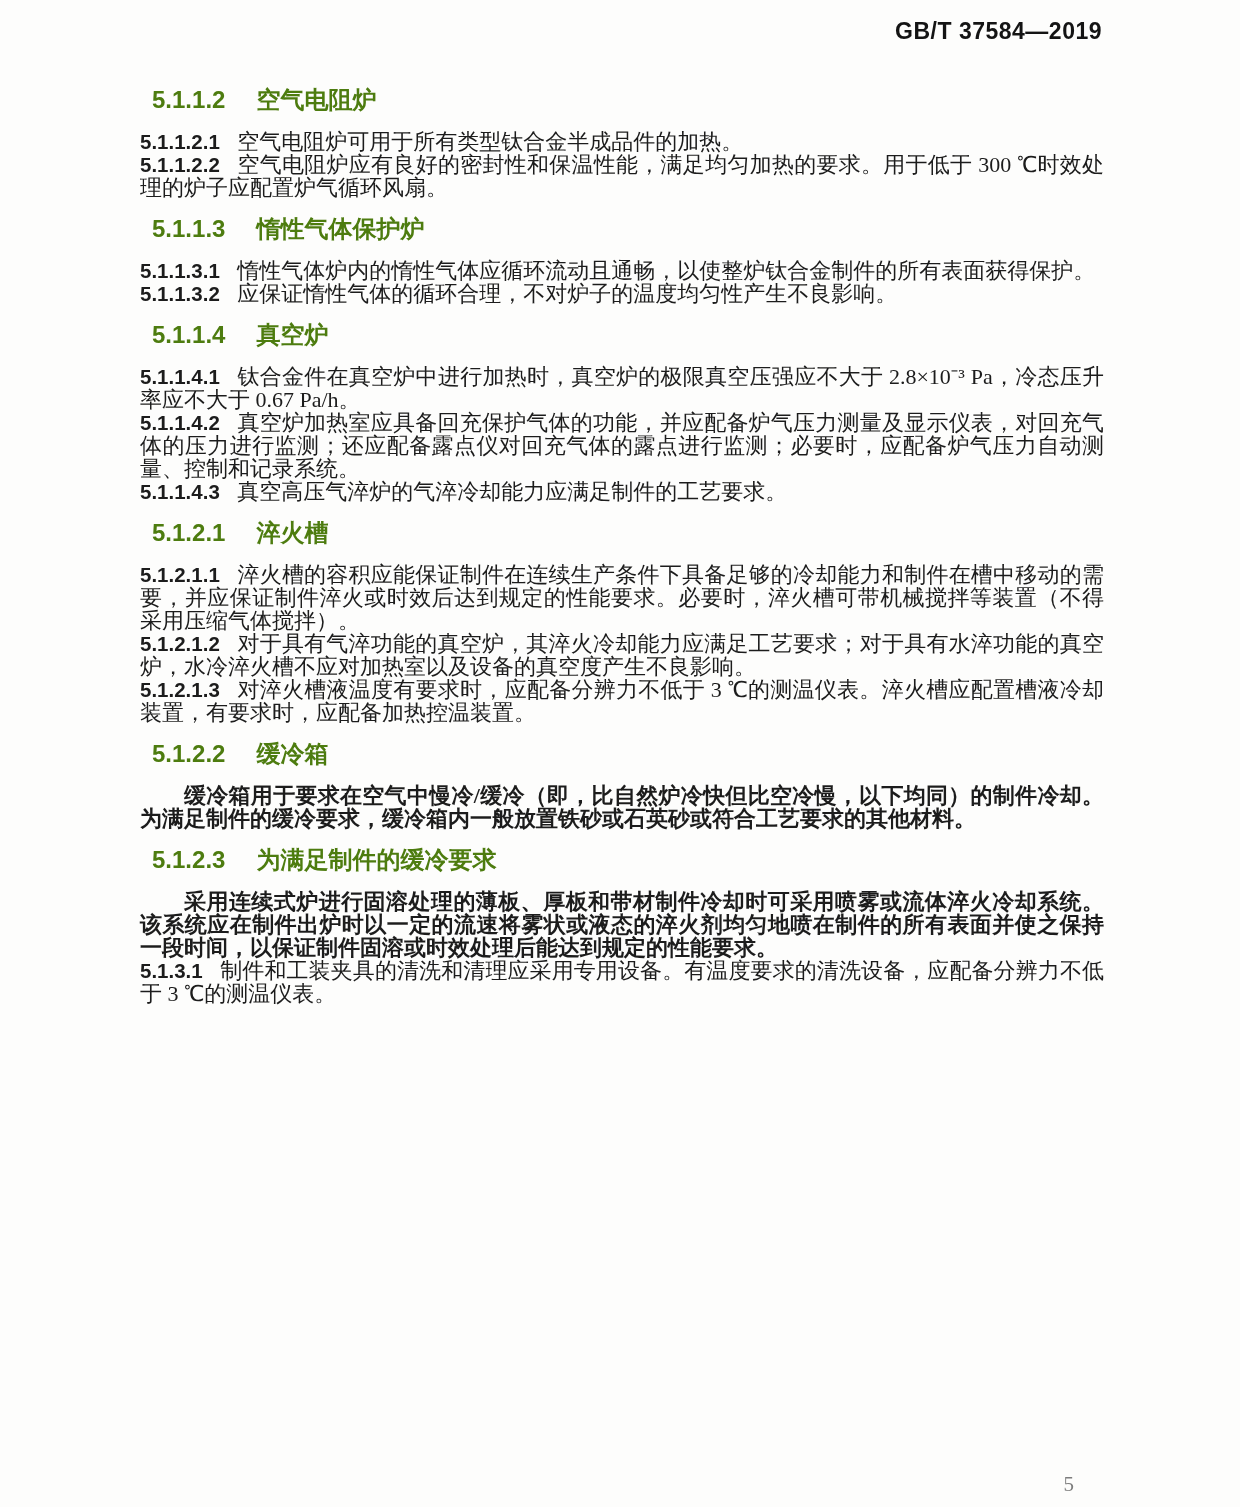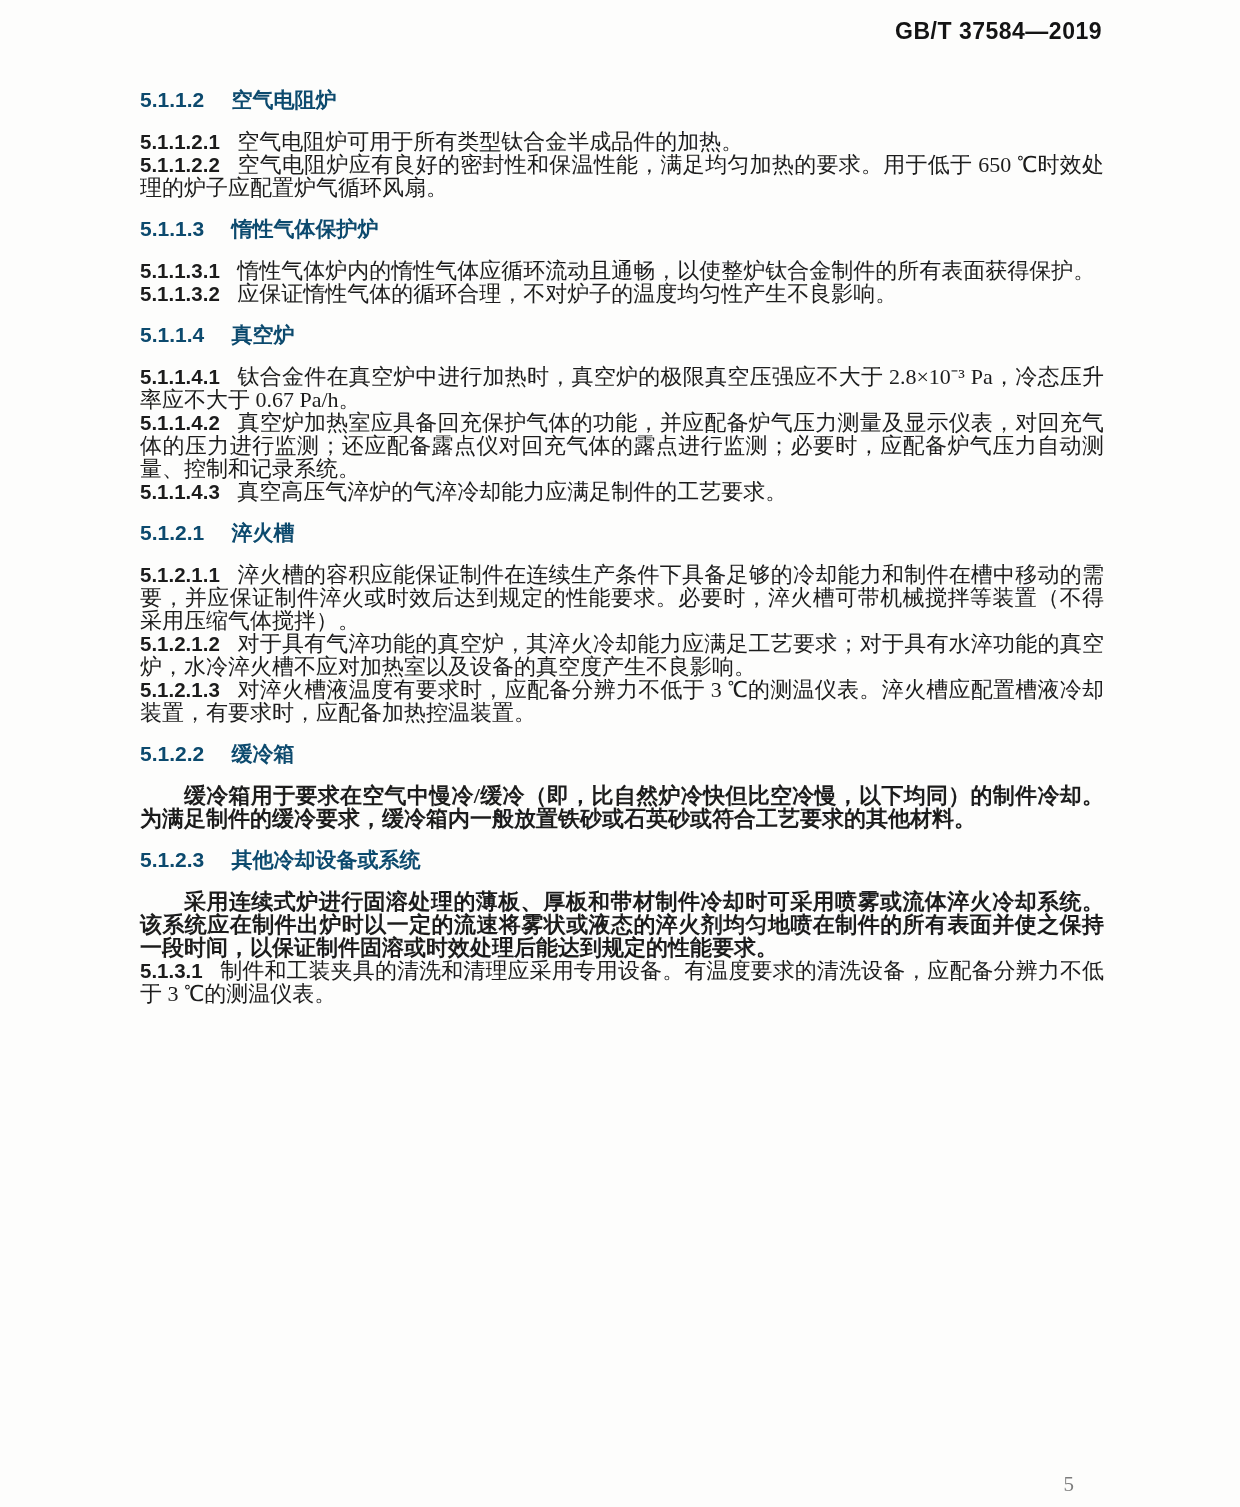--- a/index.html
+++ b/index.html
@@ -28,24 +28,24 @@
     font-size: 23px;
     letter-spacing: 0.5px;
     color: #141414;
   }
   .content {
     width: 100%;
   }
   .heading {
     font-family: "Liberation Sans", sans-serif;
     font-weight: bold;
-    font-size: 21px;
+    font-size: 24px;
     line-height: 38px;
-    margin: 11px 0;
-    color: #0c4a6e;
+    margin: 11px 12px;
+    color: #4d7c0f;
   }
   .heading .num {
     font-family: "Liberation Sans", sans-serif;
     font-weight: bold;
     margin-right: 1.3em;
   }
   .clause, .para {
     font-size: 22px;
     line-height: 23px;
     margin: 0;
@@ -76,33 +76,33 @@
 </style>
 </head>
 <body>
 
 <div class="page">
   <div class="doc-header">GB/T 37584—2019</div>
 
   <main class="content">
       <div class="heading"><span class="num">5.1.1.2</span><span class="text">空气电阻炉</span></div>
       <div class="clause"><span class="num">5.1.1.2.1</span><span class="text">空气电阻炉可用于所有类型钛合金半成品件的加热。</span></div>
-      <div class="clause"><span class="num">5.1.1.2.2</span><span class="text">空气电阻炉应有良好的密封性和保温性能，满足均匀加热的要求。用于低于 650 ℃时效处理的炉子应配置炉气循环风扇。</span></div>
+      <div class="clause"><span class="num">5.1.1.2.2</span><span class="text">空气电阻炉应有良好的密封性和保温性能，满足均匀加热的要求。用于低于 300 ℃时效处理的炉子应配置炉气循环风扇。</span></div>
       <div class="heading"><span class="num">5.1.1.3</span><span class="text">惰性气体保护炉</span></div>
       <div class="clause"><span class="num">5.1.1.3.1</span><span class="text">惰性气体炉内的惰性气体应循环流动且通畅，以使整炉钛合金制件的所有表面获得保护。</span></div>
       <div class="clause"><span class="num">5.1.1.3.2</span><span class="text">应保证惰性气体的循环合理，不对炉子的温度均匀性产生不良影响。</span></div>
       <div class="heading"><span class="num">5.1.1.4</span><span class="text">真空炉</span></div>
       <div class="clause"><span class="num">5.1.1.4.1</span><span class="text">钛合金件在真空炉中进行加热时，真空炉的极限真空压强应不大于 2.8×10⁻³ Pa，冷态压升率应不大于 0.67 Pa/h。</span></div>
       <div class="clause"><span class="num">5.1.1.4.2</span><span class="text">真空炉加热室应具备回充保护气体的功能，并应配备炉气压力测量及显示仪表，对回充气体的压力进行监测；还应配备露点仪对回充气体的露点进行监测；必要时，应配备炉气压力自动测量、控制和记录系统。</span></div>
       <div class="clause"><span class="num">5.1.1.4.3</span><span class="text">真空高压气淬炉的气淬冷却能力应满足制件的工艺要求。</span></div>
       <div class="heading"><span class="num">5.1.2.1</span><span class="text">淬火槽</span></div>
       <div class="clause"><span class="num">5.1.2.1.1</span><span class="text">淬火槽的容积应能保证制件在连续生产条件下具备足够的冷却能力和制件在槽中移动的需要，并应保证制件淬火或时效后达到规定的性能要求。必要时，淬火槽可带机械搅拌等装置（不得采用压缩气体搅拌）。</span></div>
       <div class="clause"><span class="num">5.1.2.1.2</span><span class="text">对于具有气淬功能的真空炉，其淬火冷却能力应满足工艺要求；对于具有水淬功能的真空炉，水冷淬火槽不应对加热室以及设备的真空度产生不良影响。</span></div>
       <div class="clause"><span class="num">5.1.2.1.3</span><span class="text">对淬火槽液温度有要求时，应配备分辨力不低于 3 ℃的测温仪表。淬火槽应配置槽液冷却装置，有要求时，应配备加热控温装置。</span></div>
       <div class="heading"><span class="num">5.1.2.2</span><span class="text">缓冷箱</span></div>
       <div class="para"><span class="text">缓冷箱用于要求在空气中慢冷/缓冷（即，比自然炉冷快但比空冷慢，以下均同）的制件冷却。为满足制件的缓冷要求，缓冷箱内一般放置铁砂或石英砂或符合工艺要求的其他材料。</span></div>
-      <div class="heading"><span class="num">5.1.2.3</span><span class="text">其他冷却设备或系统</span></div>
+      <div class="heading"><span class="num">5.1.2.3</span><span class="text">为满足制件的缓冷要求</span></div>
       <div class="para"><span class="text">采用连续式炉进行固溶处理的薄板、厚板和带材制件冷却时可采用喷雾或流体淬火冷却系统。该系统应在制件出炉时以一定的流速将雾状或液态的淬火剂均匀地喷在制件的所有表面并使之保持一段时间，以保证制件固溶或时效处理后能达到规定的性能要求。</span></div>
       <div class="clause"><span class="num">5.1.3.1</span><span class="text">制件和工装夹具的清洗和清理应采用专用设备。有温度要求的清洗设备，应配备分辨力不低于 3 ℃的测温仪表。</span></div>
     </main>
 
   <div class="page-number">5</div>
 </div>
 
 </body></html>

